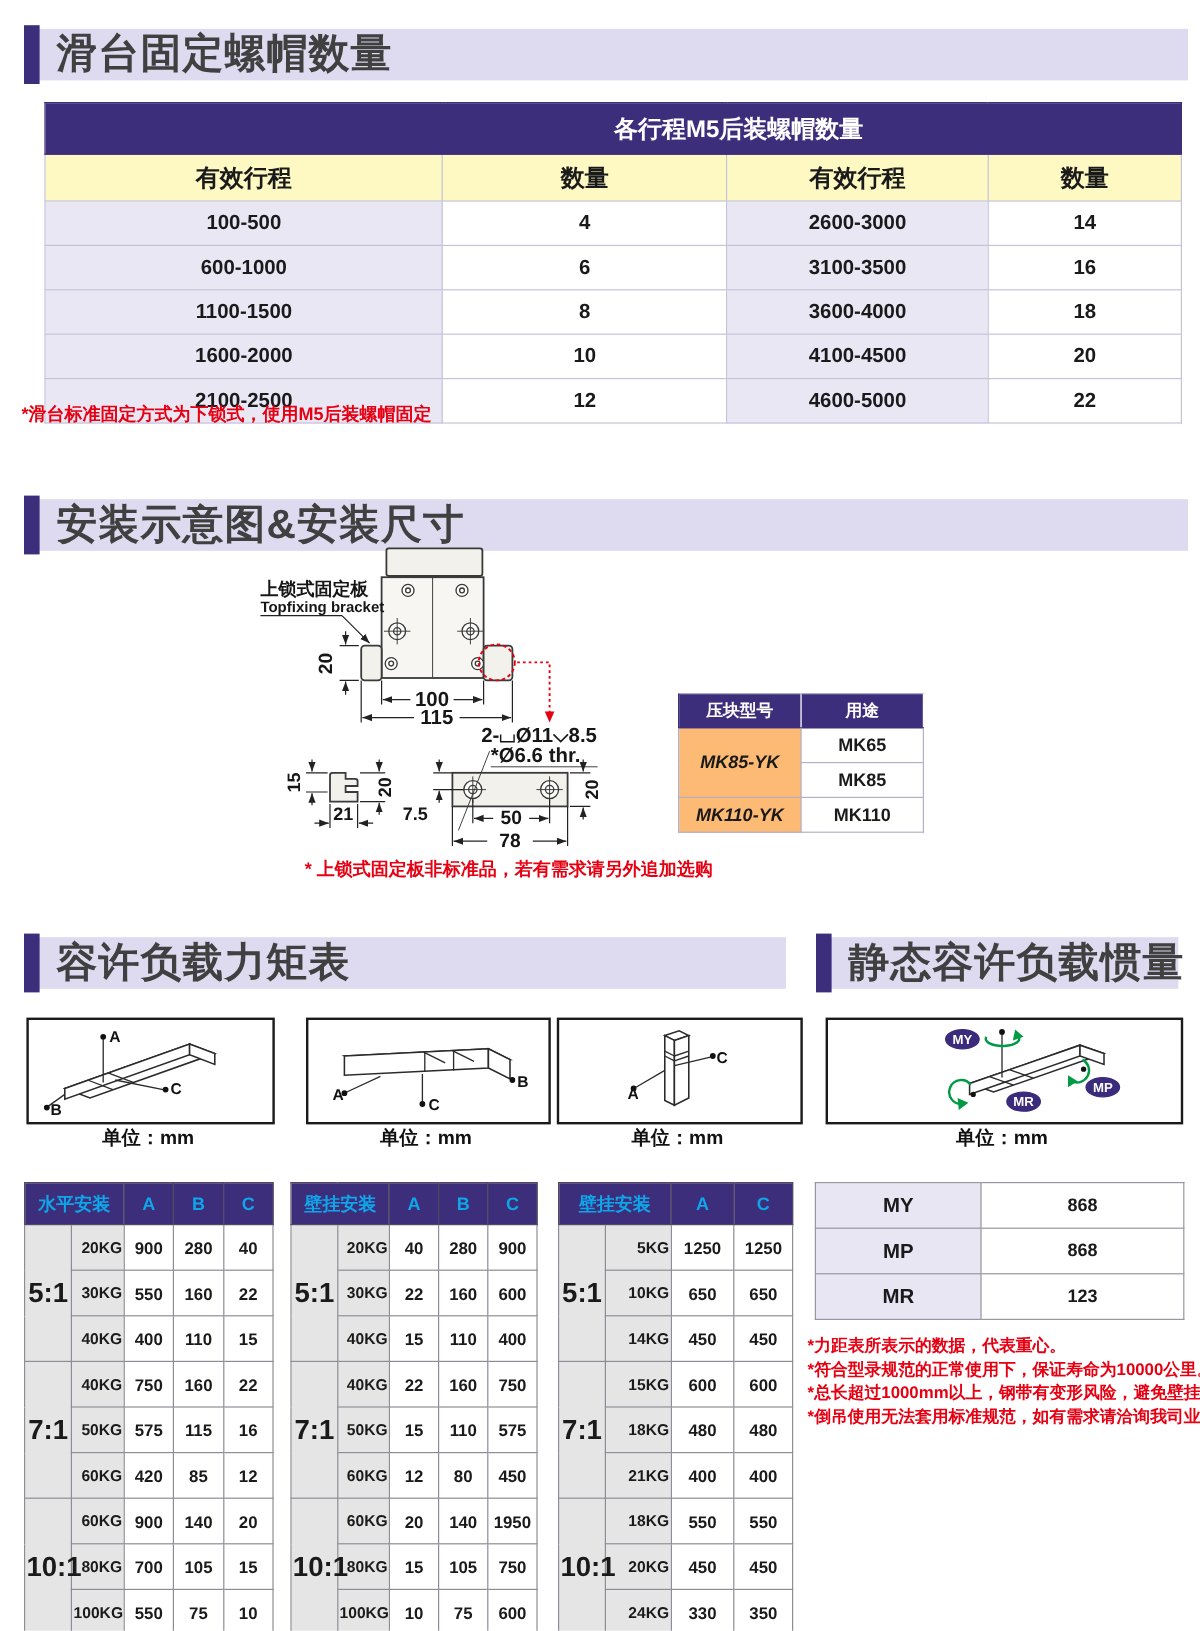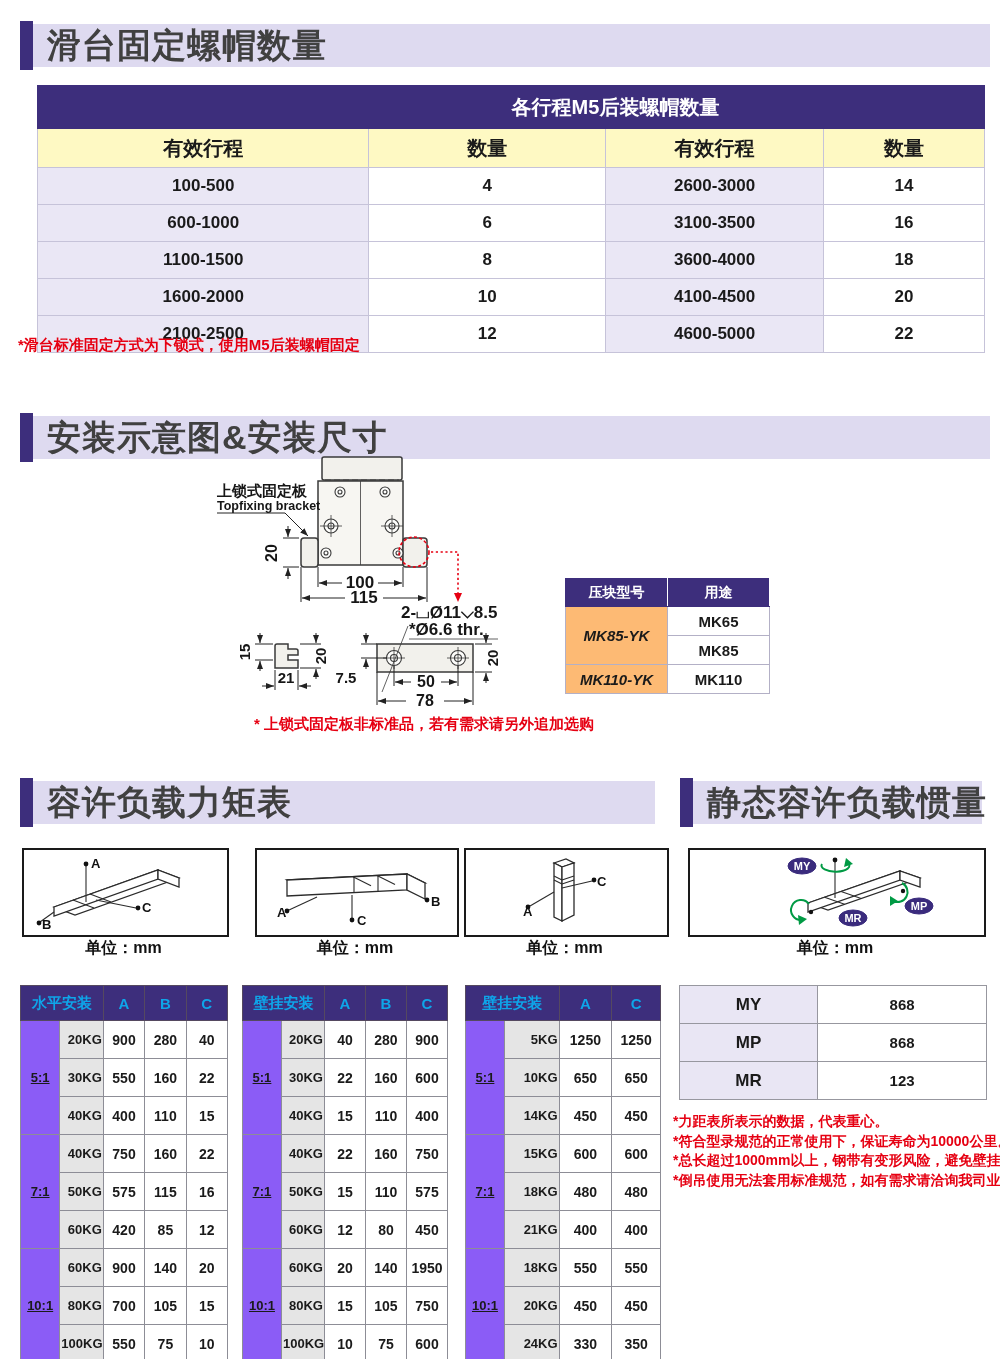--- a/index.html
+++ b/index.html
@@ -57,21 +57,21 @@
   .albl{font-family:"Liberation Sans","DejaVu Sans",sans-serif;font-weight:bold;font-size:13px;fill:#111;}
   .grn{stroke:#009a44;stroke-width:2;fill:none;}
   .grnfill{fill:#009a44;}
   .oval{fill:#3a2b7d;stroke:#3a2b7d;}
   .ovtxt{font-family:"Liberation Sans","DejaVu Sans",sans-serif;font-weight:bold;font-size:11px;fill:#fff;text-anchor:middle;}
 
   
   .load-table{position:absolute;text-align:center;font-weight:bold;}
   .load-table th{background:#3d2e7c;color:#0ea5e9;height:32px;font-size:15px;border:1px solid #554960;}
   .load-table td{border:1px solid #8d8d96;height:35px;color:#1a1a1a;}
-  .load-table td.ratio{background:#8b5cf6;font-size:13px;text-decoration:underline;}
+  .load-table td.ratio{background:#e5e5e5;font-size:23px;}
   .load-table td.wt{background:#e5e5e5;font-size:13px;text-align:right;}
   .load-table td.val{background:#fff;font-size:14px;}
 
   
   .inertia{position:absolute;left:679px;top:985px;width:308px;text-align:center;}
   .inertia td{border:1px solid #97979f;height:35px;font-weight:bold;color:#1a1a1a;}
   .inertia td.lab{background:#e9e6f4;font-size:17px;}
   .inertia td.val{background:#fff;font-size:15px;}
 </style>
 </head>

